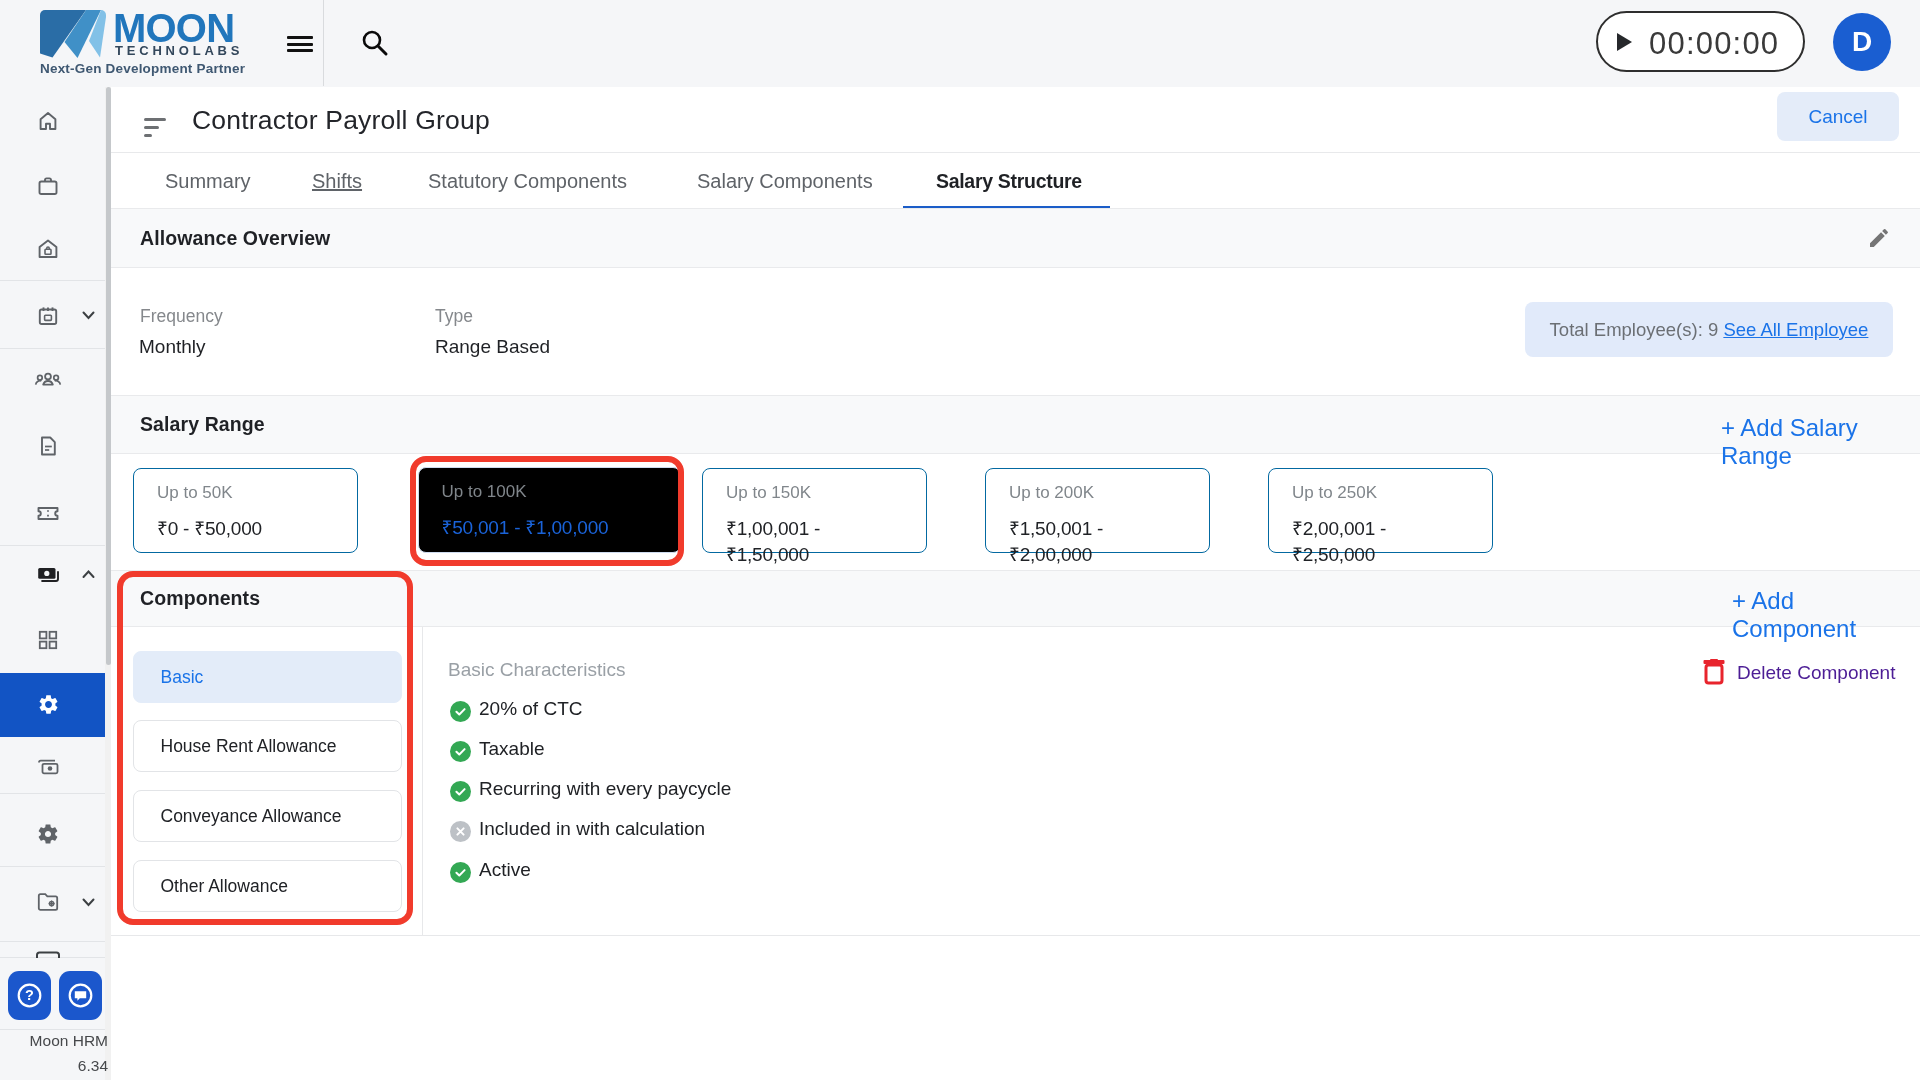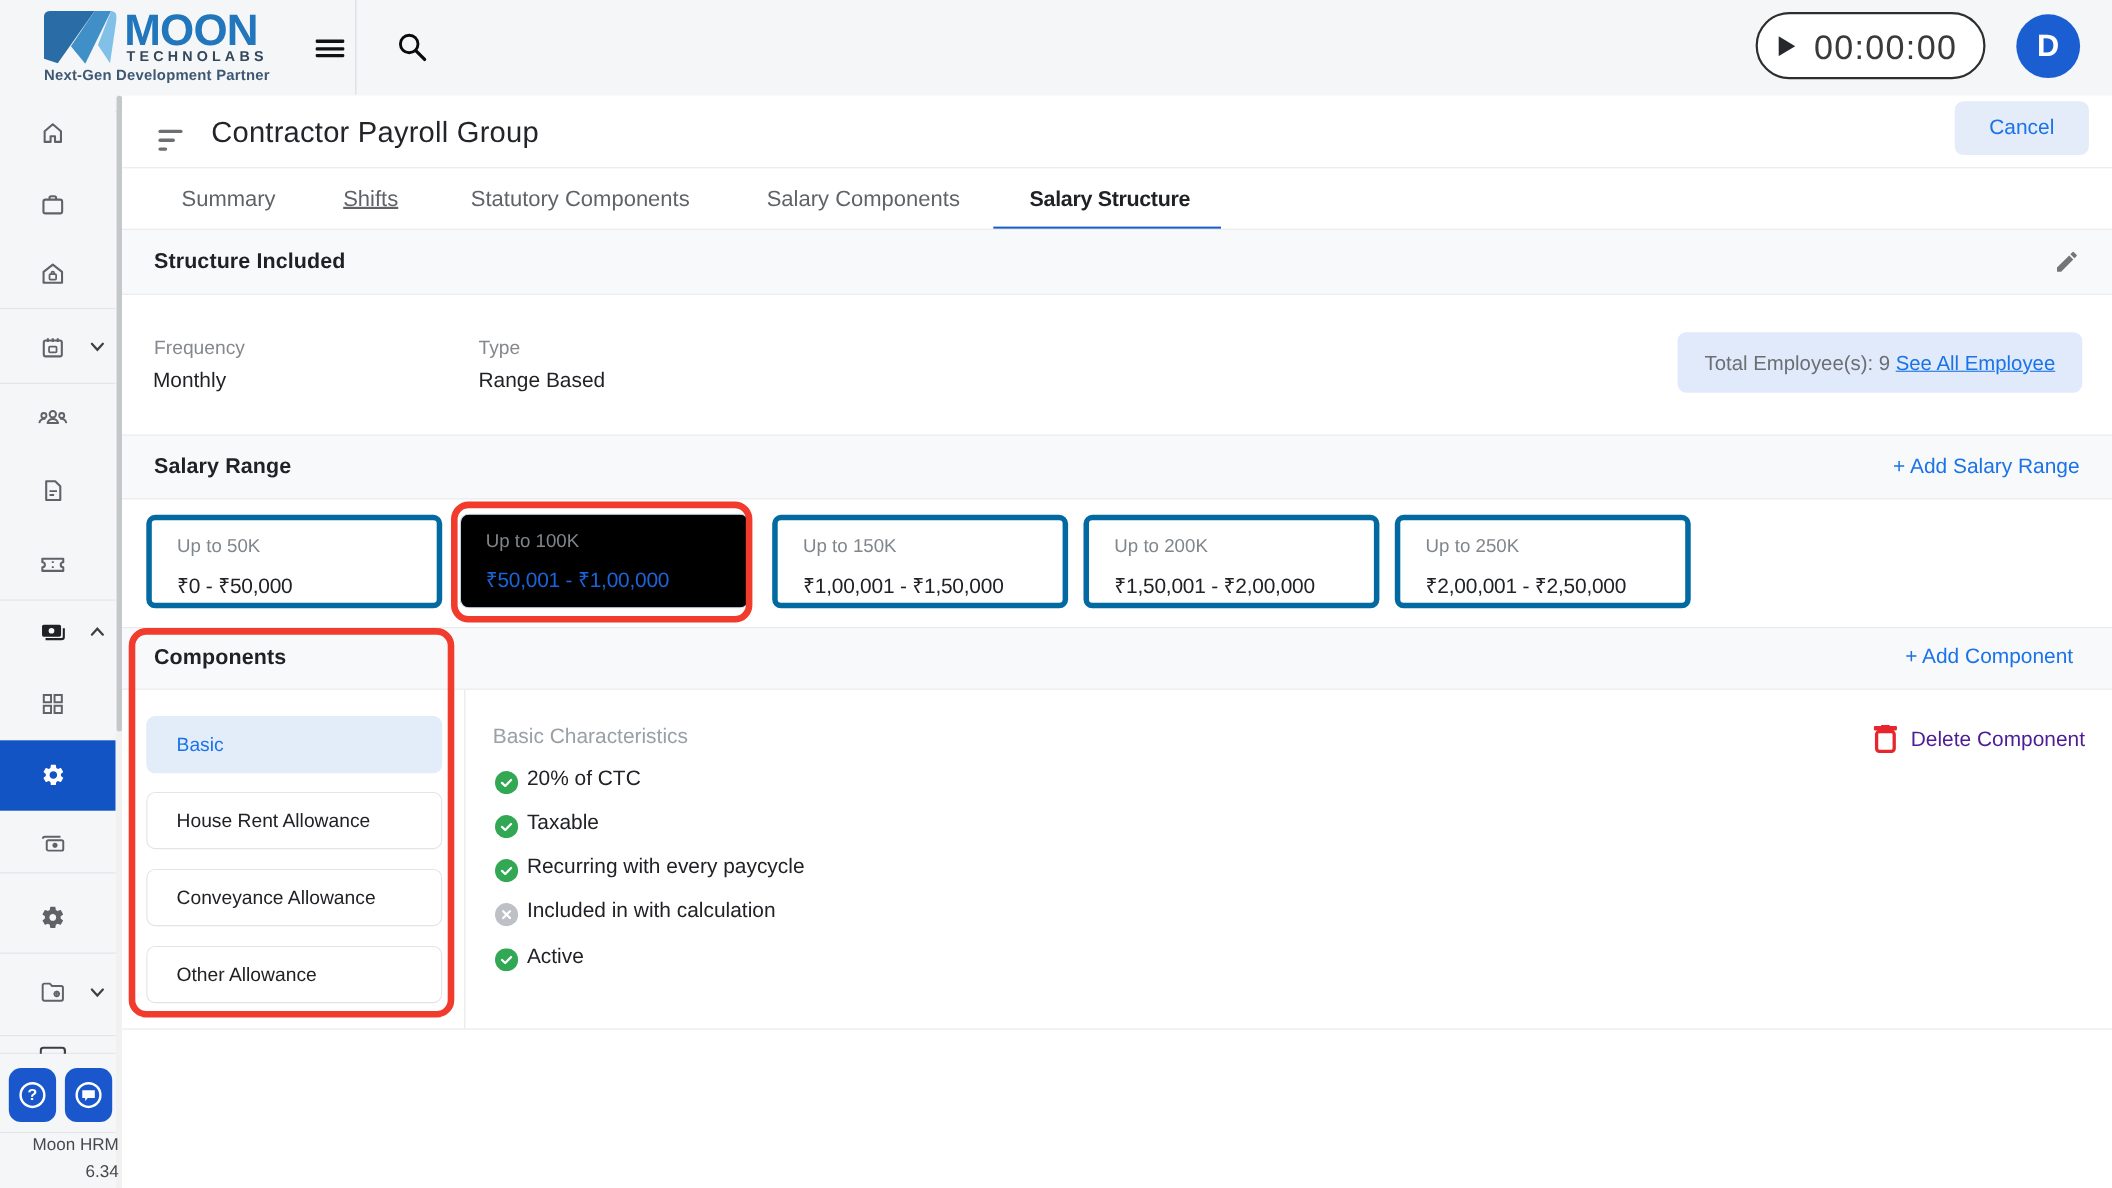--- a/index.html
+++ b/index.html
@@ -39,30 +39,30 @@
   border-radius:8px; color:#1a73e8; font-size:19px; text-align:center; line-height:49px; }
 
 #tabs { position:absolute; left:0; top:66px; width:1809px; height:56px; }
 .tab { position:absolute; top:0; height:56px; line-height:56px; font-size:20px; color:#5f6368; }
 .tab.active { color:#1f2125; font-weight:bold; font-size:19.5px; letter-spacing:-0.3px; }
 #tabline { position:absolute; left:792px; top:53px; width:207px; height:3px; background:#1b5dc8; }
 
 .band { position:absolute; left:0; width:1809px; background:#f8f9fa;
   border-top:1px solid #e9eaec; border-bottom:1px solid #e9eaec; }
 .bandlabel { position:absolute; left:29px; font-size:19.5px; font-weight:600; color:#1f2125; letter-spacing:0.1px; }
-.bluelink { position:absolute; color:#1a73e8; font-size:19px; font-weight:500; }
+.bluelink { position:absolute; color:#1a73e8; font-size:24px; font-weight:500; }
 
 .glabel { position:absolute; font-size:17.5px; color:#85888c; }
 .gvalue { position:absolute; font-size:19px; color:#1f2125; font-weight:500; }
 #empbox { position:absolute; left:1414px; top:215px; width:368px; height:55px; background:#e1eafa;
   border-radius:8px; text-align:center; line-height:55px; font-size:18.5px; color:#6b6f74; }
 #empbox a { color:#1a73e8; font-weight:500; text-decoration:underline; }
 
-.card { position:absolute; top:381px; width:269px; height:85px; background:#fff;
-  border:5px solid #0369a1; border-radius:8px; padding:14px 23px; }
+.card { position:absolute; top:381px; width:225px; height:85px; background:#fff;
+  border:1px solid #0369a1; border-radius:8px; padding:14px 23px; }
 .card .ct { font-size:17px; color:#80868b; }
 .card .cv { font-size:19px; color:#202226; margin-top:12px; font-weight:500; letter-spacing:-0.2px;}
 #card2 { left:306.5px; top:380px; width:263px; height:86px; background:#000000; border:1px solid #cfdcf0; }
 #card2 .cv { color:#1a63d9; }
 .redbox { position:absolute; border:6px solid #f13b2c; border-radius:16px; }
 
 #vdiv { position:absolute; left:311px; top:540px; width:1px; height:308px; background:#e7e8ea; }
 #hdiv2 { position:absolute; left:0; top:848px; width:1809px; height:1px; background:#e7e8ea; }
 .litem { position:absolute; left:21.5px; width:269px; height:52px; background:#fff;
   border:1px solid #e2e4e7; border-radius:8px; font-size:17.5px; color:#202226; line-height:50px;
@@ -244,21 +244,21 @@
     <div id="tabs">
       <div class="tab" style="left:54px;">Summary</div>
       <div class="tab" style="left:201px;text-decoration:underline;">Shifts</div>
       <div class="tab" style="left:317px;">Statutory Components</div>
       <div class="tab" style="left:586px;">Salary Components</div>
       <div class="tab active" style="left:825px;">Salary Structure</div>
       <div id="tabline"></div>
     </div>
 
     <div class="band" style="top:121px; height:60px;">
-      <div class="bandlabel" style="top:18px;">Structure Included</div>
+      <div class="bandlabel" style="top:18px;">Allowance Overview</div>
       <svg class="abs" style="left:1756px; top:17px;" width="24" height="24" viewBox="0 0 24 24">
         <path d="M3 17.25V21h3.75L17.81 9.94l-3.75-3.75L3 17.25zM20.71 7.04c.39-.39.39-1.02 0-1.41l-2.34-2.34a.9959.9959 0 0 0-1.41 0l-1.83 1.83 3.75 3.75 1.83-1.83z" fill="#757575"></path>
       </svg>
     </div>
 
     <div class="glabel" style="left:29px; top:219px;">Frequency</div>
     <div class="gvalue" style="left:28px; top:249px;">Monthly</div>
     <div class="glabel" style="left:324px; top:219px;">Type</div>
     <div class="gvalue" style="left:324px; top:249px;">Range Based</div>
     <div id="empbox">Total Employee(s): 9&nbsp;<a>See All Employee</a></div>

